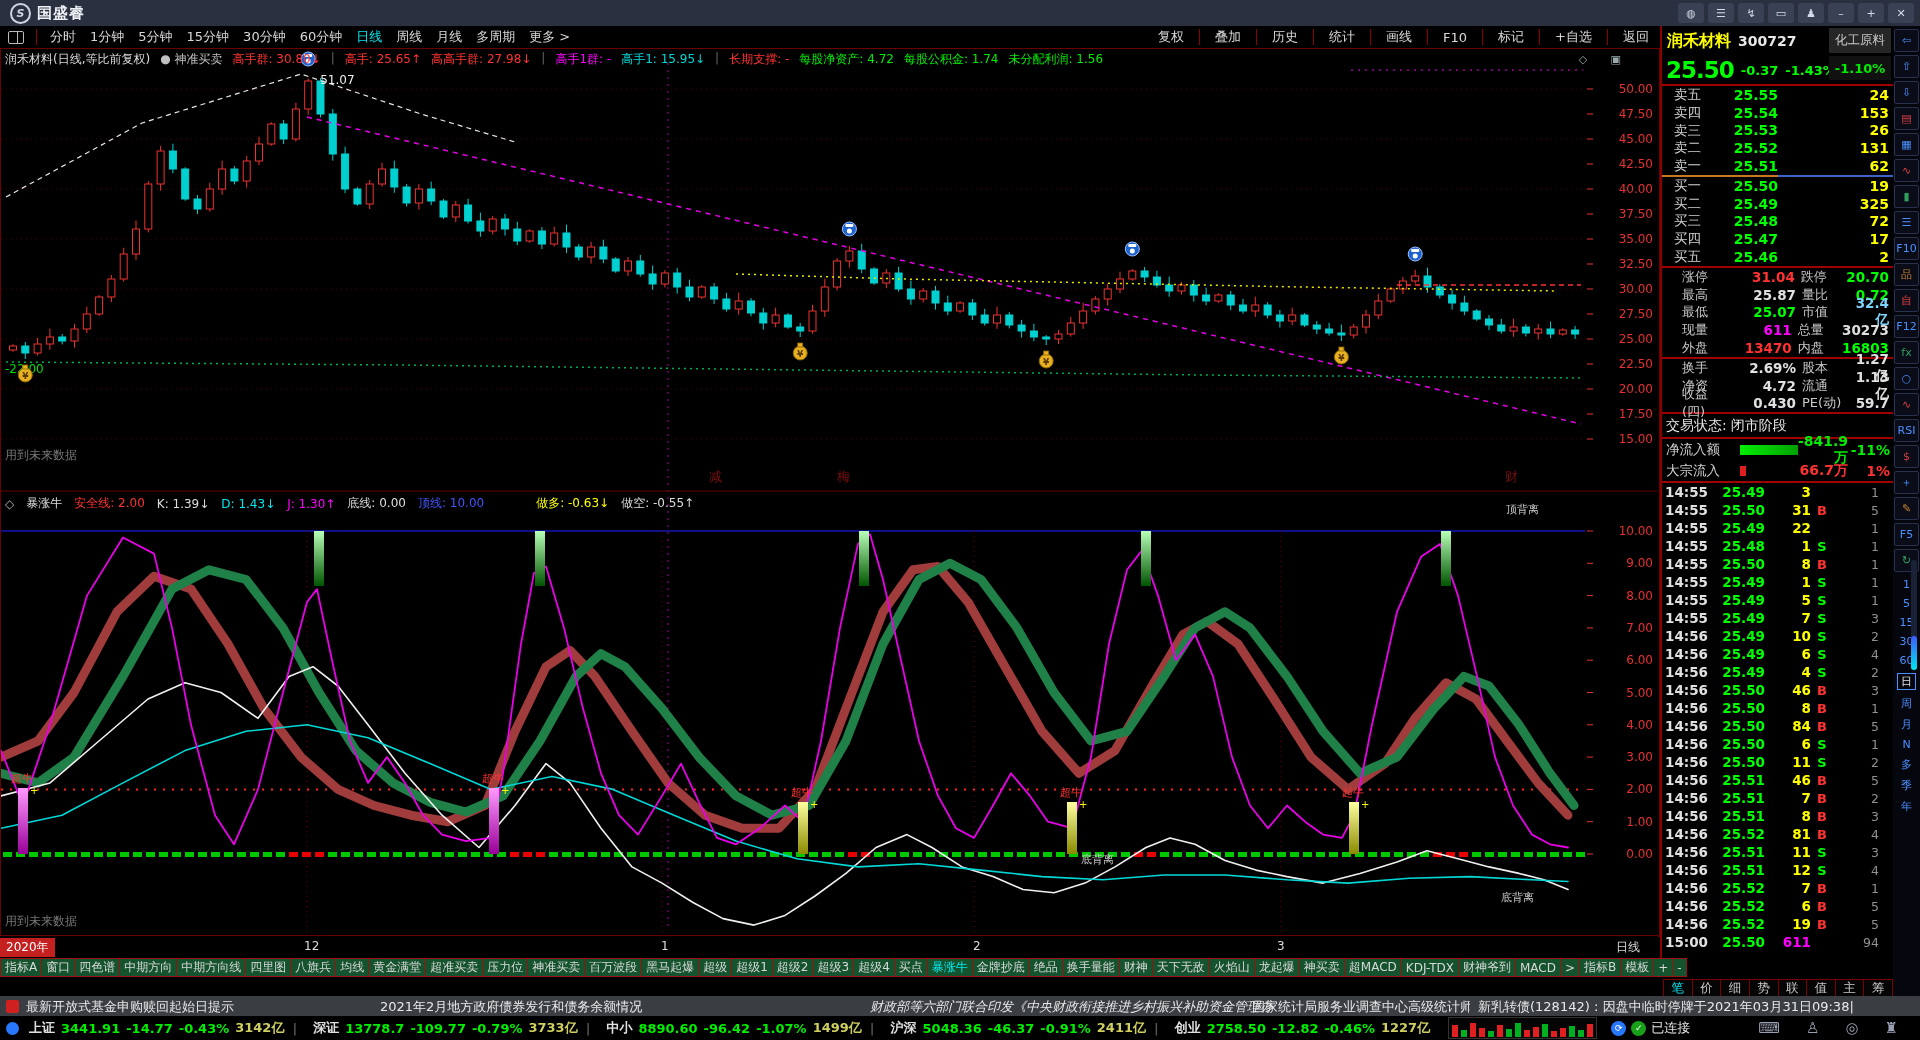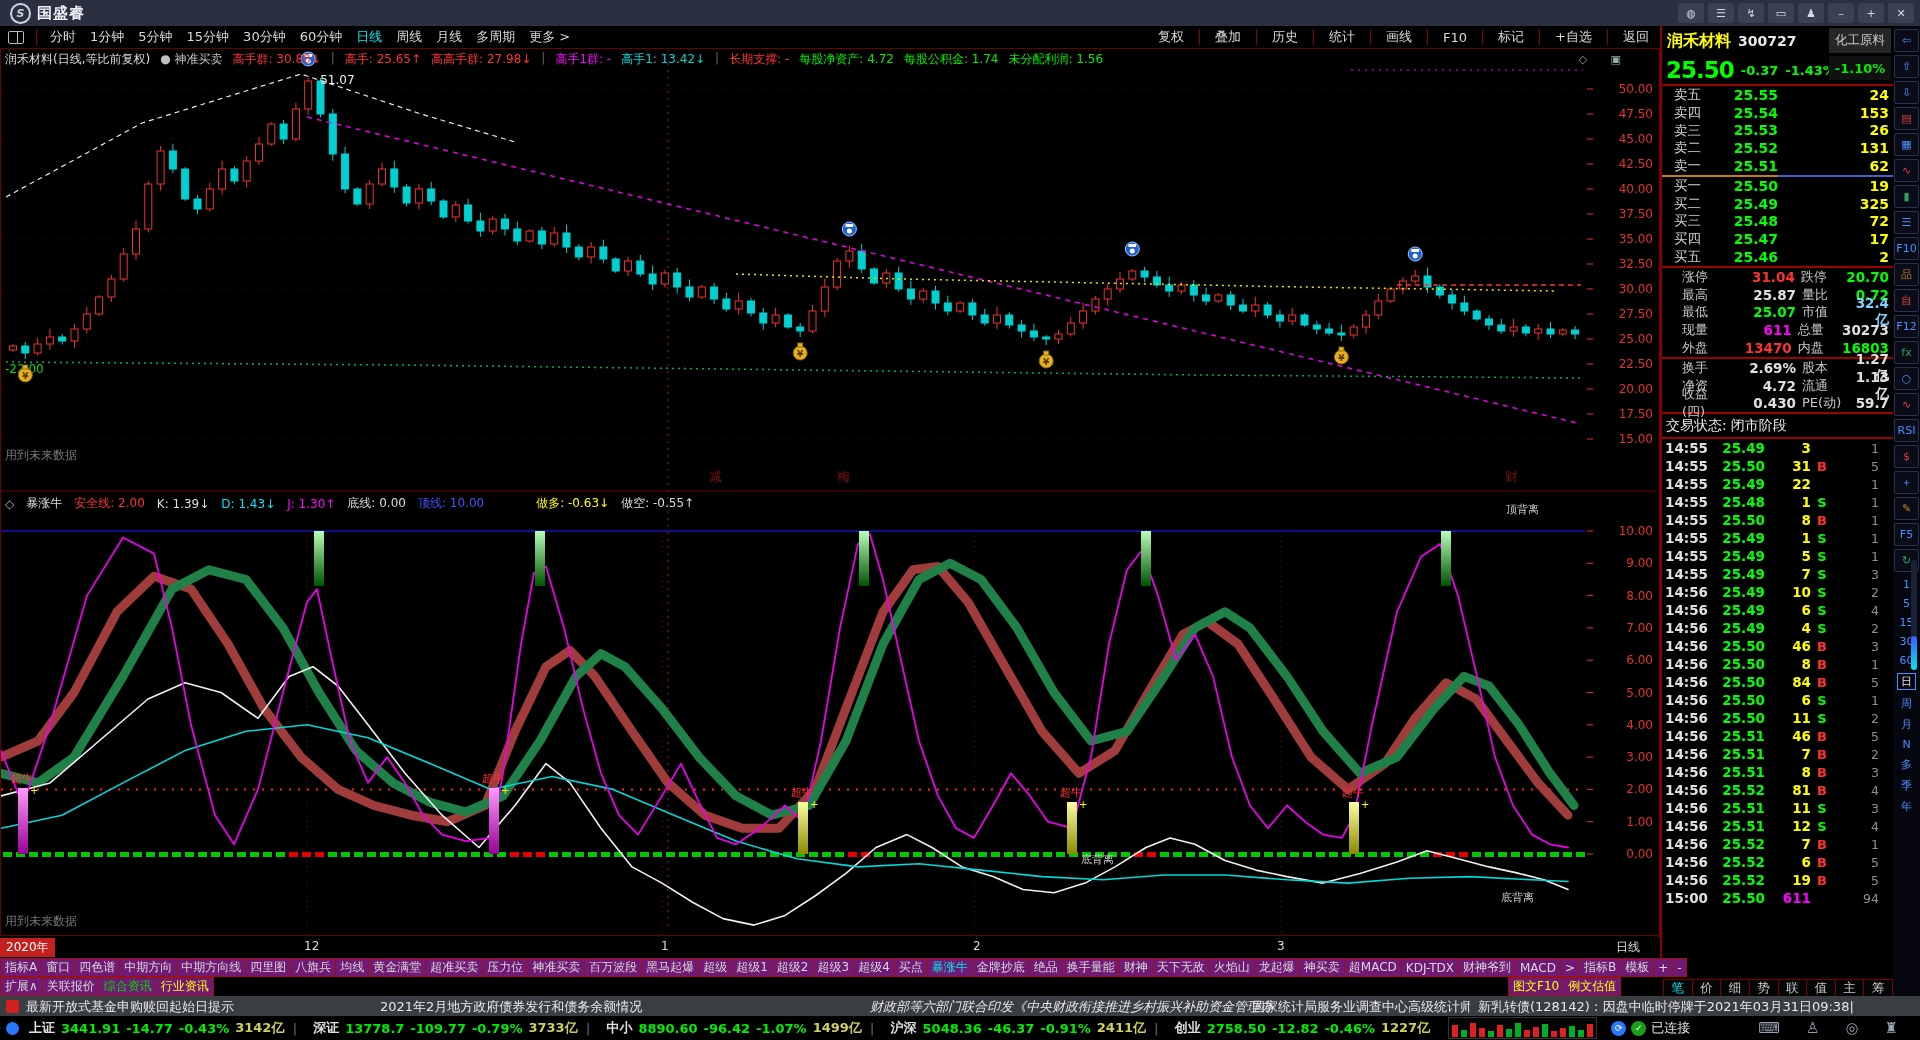--- a/index.html
+++ b/index.html
@@ -37,21 +37,21 @@
   
   #date-axis{position:absolute;left:0;top:935px;width:1658px;height:22px;background:#000;border-top:1px solid #6b0000;border-bottom:1px solid #6b0000;}
   #year-box{position:absolute;left:0;top:2px;background:#c42020;color:#fff;font-size:12px;padding:1px 6px;}
   .dtick{position:absolute;top:3px;color:#ddd;font-size:12px;}
   #axis-period{position:absolute;right:18px;top:3px;color:#ddd;font-size:12px;}
   
   .tabrow{position:absolute;left:0;width:1893px;height:19px;background:#000;display:flex;align-items:stretch;overflow:hidden;}
   #tabs1{top:958px;}
   #tabs2{top:977px;height:19px;}
   .ftab{border:1px solid #9b1010;border-left-width:0;color:#d8d8d8;font-size:12px;display:flex;align-items:center;
-     padding:0 4px;white-space:nowrap;background:#701a75;}
+     padding:0 4px;white-space:nowrap;background:#14532d;}
   .ftab:first-child{border-left-width:1px;}
   .ftab.active{color:#00e5ee;}
   .ftab.green{color:#00dd00;} .ftab.yellow{color:#ffff00;}
   #tabs2-right{position:absolute;left:1508px;top:0;display:flex;height:19px;}
   
   #quote{position:absolute;left:1660px;top:26px;width:233px;height:932px;background:#000;border-left:2px solid #8b0000;box-sizing:border-box;}
   #q-name{height:30px;display:flex;align-items:center;position:relative;}
   #q-stockname{color:#ffff00;font-size:16px;font-weight:bold;margin-left:5px;}
   #q-code{color:#e8e8e8;font-size:14px;font-weight:bold;margin-left:7px;}
   #q-industry{position:absolute;right:2px;top:2px;width:62px;height:25px;background:#262626;color:#c8c8c8;
@@ -727,21 +727,21 @@
       </svg>
     <div id="main-header">
         <span style="color: rgb(221, 221, 221);">润禾材料(日线,等比前复权)</span>
         <span style="color: rgb(192, 192, 192);">● 神准买卖</span>
         <span style="color: rgb(255, 50, 50);">高手群: 30.80↓</span>
         <span style="color: rgb(102, 102, 102);">|</span>
         <span style="color: rgb(255, 50, 50);">高手: 25.65↑</span>
         <span style="color: rgb(255, 50, 50);">高高手群: 27.98↓</span>
         <span style="color: rgb(102, 102, 102);">|</span>
         <span style="color: rgb(255, 0, 255);">高手1群: -</span>
-        <span style="color: rgb(0, 216, 216);">高手1: 13.42↓</span>
+        <span style="color: rgb(0, 216, 216);">高手1: 15.95↓</span>
         <span style="color: rgb(102, 102, 102);">|</span>
         <span style="color: rgb(255, 50, 50);">长期支撑: -</span>
         <span style="color: rgb(0, 238, 0);">每股净资产: 4.72</span>
         <span style="color: rgb(0, 238, 0);">每股公积金: 1.74</span>
         <span style="color: rgb(0, 238, 0);">未分配利润: 1.56</span>
       </div>
     <div id="chart-mini-icons">◇ ▣</div>
     <div id="ind-header">
         <span class="hdr-ico">◇</span>
         <span style="color: rgb(221, 221, 221);">暴涨牛</span>
@@ -798,30 +798,20 @@
       <div class="ftab">超MACD</div>
       <div class="ftab">KDJ-TDX</div>
       <div class="ftab">财神爷到</div>
       <div class="ftab">MACD</div>
       <div class="ftab">&gt;</div>
       <div class="ftab">指标B</div>
       <div class="ftab">模板</div>
       <div class="ftab">+</div>
       <div class="ftab">-</div>
     </div>
-  <div id="tabs2" class="tabrow">
-    <div class="ftab ">扩展∧</div>
-      <div class="ftab ">关联报价</div>
-      <div class="ftab green">综合资讯</div>
-      <div class="ftab yellow">行业资讯</div>
-      <div id="tabs2-right">
-        <div class="ftab yellow">图文F10</div>
-        <div class="ftab yellow">例文估值</div>
-      </div>
-  </div>
 
   <div id="quote">
     <div id="q-name">
       <span id="q-stockname">润禾材料</span>
       <span id="q-code">300727</span>
       <span id="q-industry">化工原料</span>
     </div>
     <div id="q-price-row">
       <span id="q-price">25.50</span>
       <span id="q-chg">-0.37</span>
@@ -932,20 +922,34 @@
         <div class="st-row">
           <span class="st-l">收益(四)</span>
           <span class="st-v" style="color: rgb(224, 224, 224);">0.430</span>
           <span class="st-l2">PE(动)</span>
           <span class="st-v2" style="color: rgb(224, 224, 224);">59.7</span>
         </div>
       </div>
     <div id="q-status">
       <span>交易状态:</span>
       <span>闭市阶段</span>
+    </div>
+    <div id="q-flows">
+      <div class="flow-row">
+        <span class="flow-l">净流入额</span>
+        <span id="flow-bar"></span>
+        <span class="flow-v" style="color:#00ee00">-841.9万</span>
+        <span class="flow-p" style="color:#00ee00">-11%</span>
+      </div>
+      <div class="flow-row">
+        <span class="flow-l">大宗流入</span>
+        <span id="flow-sq"></span>
+        <span class="flow-v" style="color:#ff3232">66.7万</span>
+        <span class="flow-p" style="color:#ff3232">1%</span>
+      </div>
     </div>
     <div id="q-ticks">
         <div class="tick-row">
           <span class="tk-t">14:55</span>
           <span class="tk-p">25.49</span>
           <span class="tk-v">3</span>
           <span class="tk-bs" style="color: rgb(0, 255, 0);"></span>
           <span class="tk-c">1</span>
         </div>
         <div class="tick-row">

